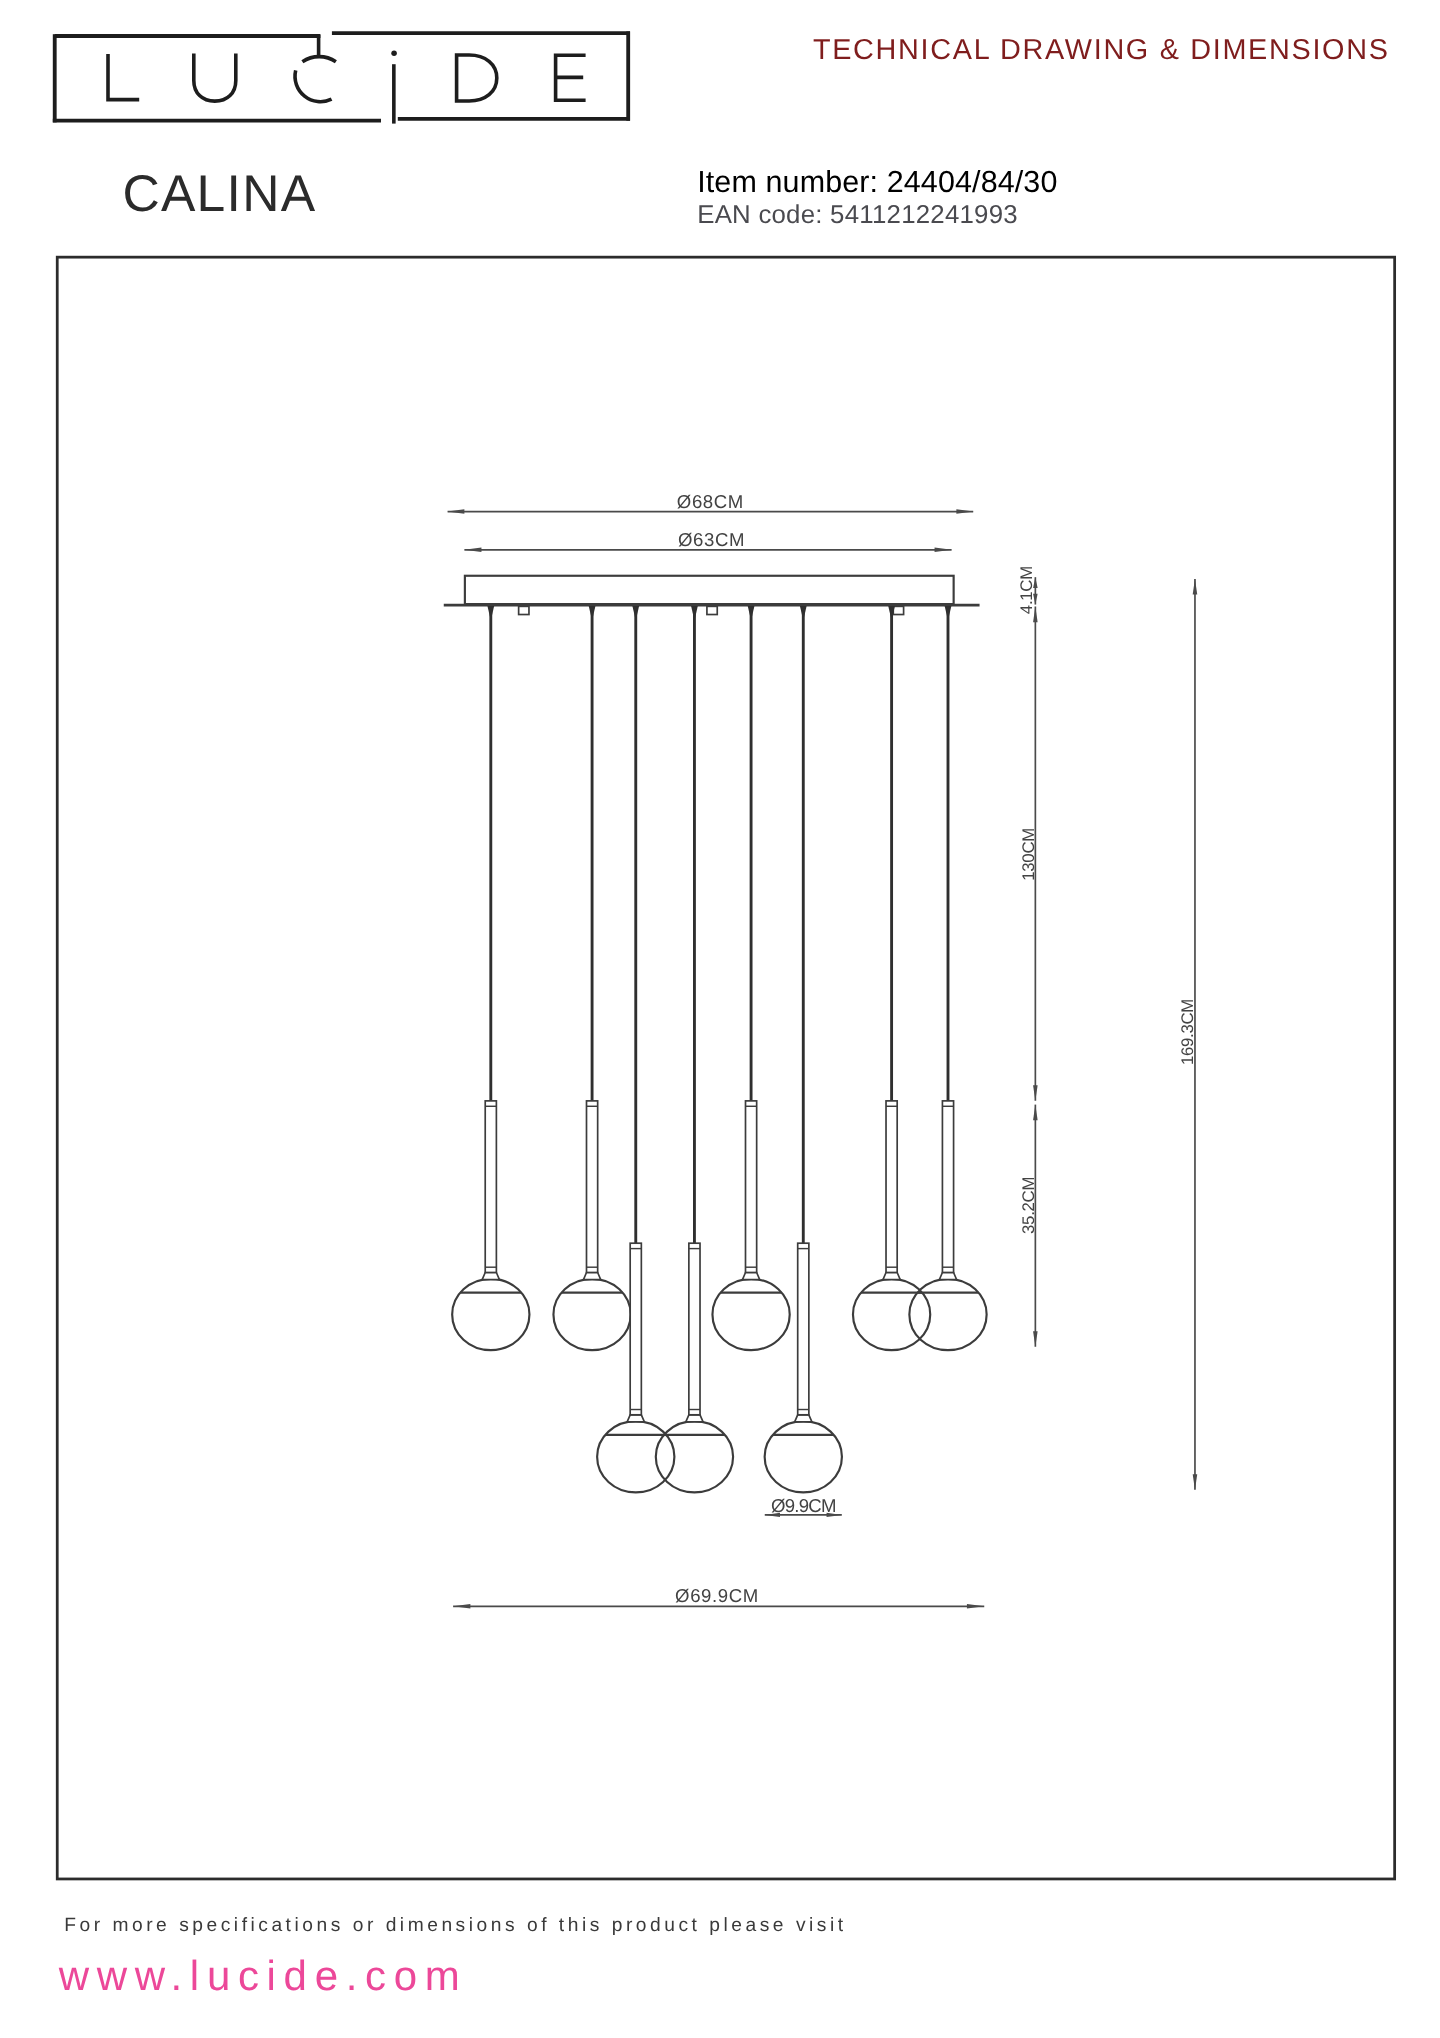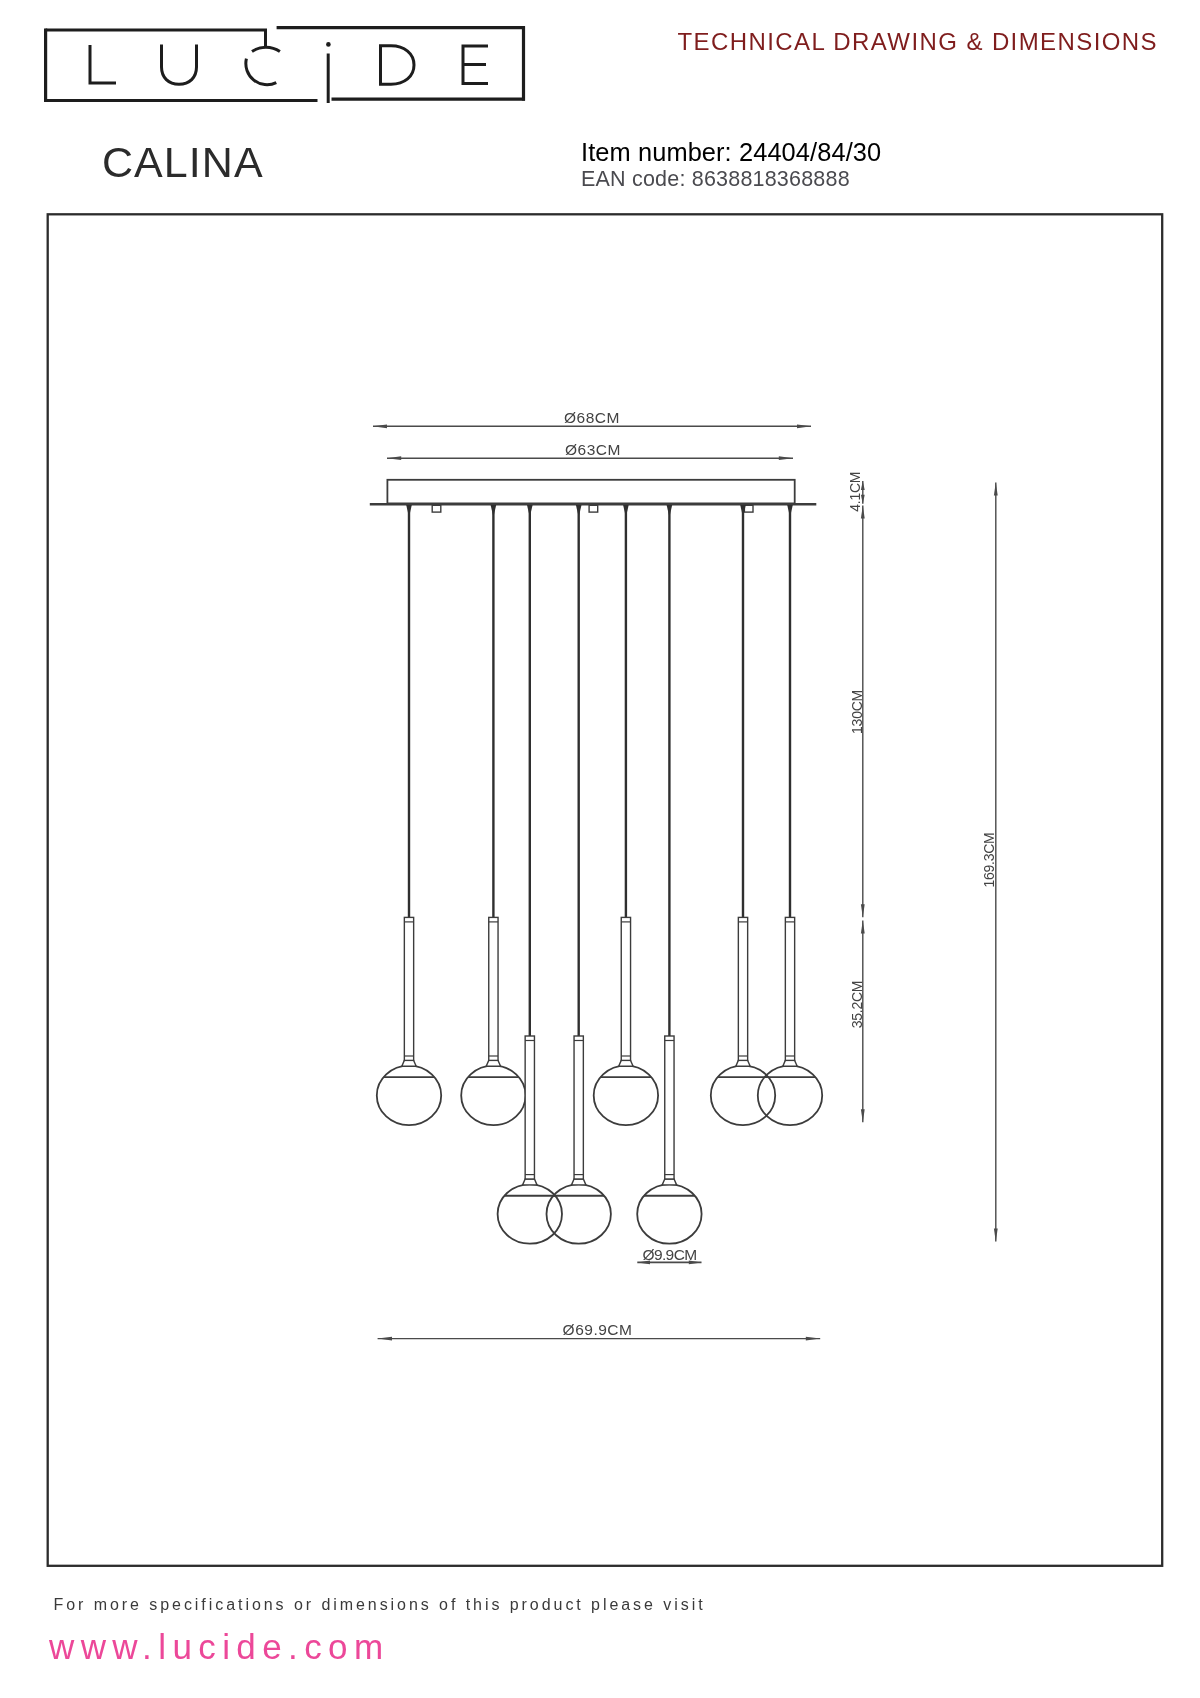--- a/index.html
+++ b/index.html
@@ -9,21 +9,21 @@
 </style>
 </head>
 <body>
 
 <div class="abs" style="left:58px;top:140.9px;font-size:43px;letter-spacing:1.05px;color:#2b2b2b;line-height:1;margin-left:44px;">CALINA</div>
 
 <div class="abs" style="right:42px;top:29.9px;font-size:24px;letter-spacing:1.41px;color:#7f1d1d;line-height:1;">TECHNICAL DRAWING &amp; DIMENSIONS</div>
 
 <div class="abs" style="left:581px;top:139.7px;font-size:25.4px;letter-spacing:0.1px;color:#000000;line-height:1;">Item number: 24404/84/30</div>
 
-<div class="abs" style="left:581px;top:168.6px;font-size:21.5px;letter-spacing:0.2px;color:#4a4a4f;line-height:1;">EAN code: 8638818368888</div>
+<div class="abs" style="left:581px;top:168.6px;font-size:21.5px;letter-spacing:0.2px;color:#4a4a4f;line-height:1;">EAN code: 5411212241993</div>
 
 <div class="abs" style="left:53.5px;top:1597.2px;font-size:16px;letter-spacing:2.94px;color:#3a3a3a;line-height:1;">For more specifications or dimensions of this product please visit</div>
 
 <div class="abs" style="left:49px;top:1629.1px;font-size:35px;letter-spacing:6.4px;color:#ec4899;line-height:1;">www.lucide.com</div>
 
 <svg class="abs" style="left:0;top:0;" width="1200" height="1698" viewBox="0 0 1200 1698">
 <defs>
 <g id="pend">
   <ellipse cx="0" cy="178" rx="32.2" ry="29.7" fill="none" stroke="#3c3c3c" stroke-width="1.8"></ellipse>
   <line x1="-25.3" y1="159.7" x2="25.3" y2="159.7" stroke="#3c3c3c" stroke-width="1.9"></line>

